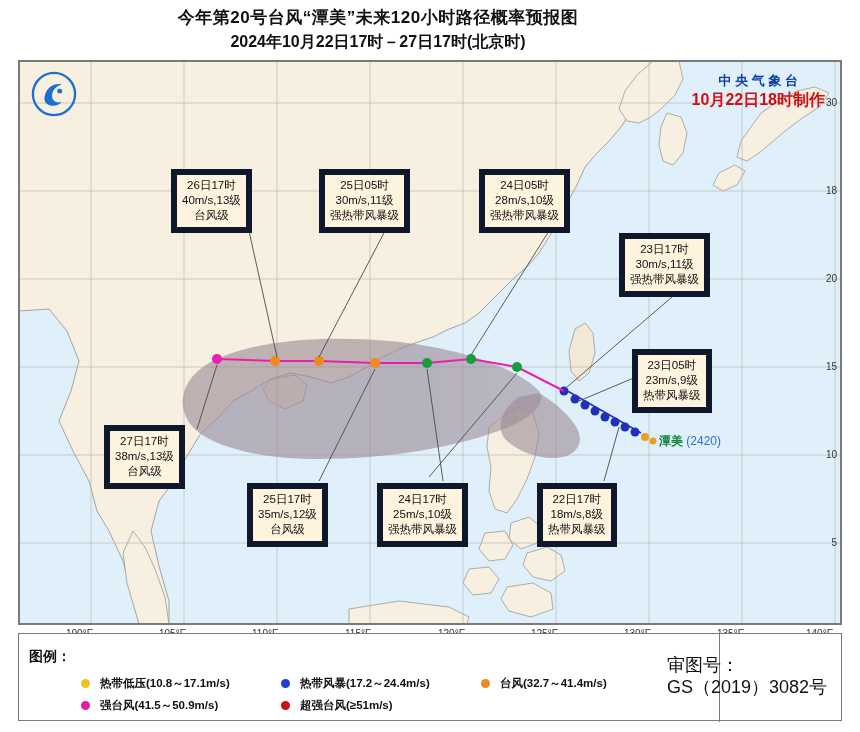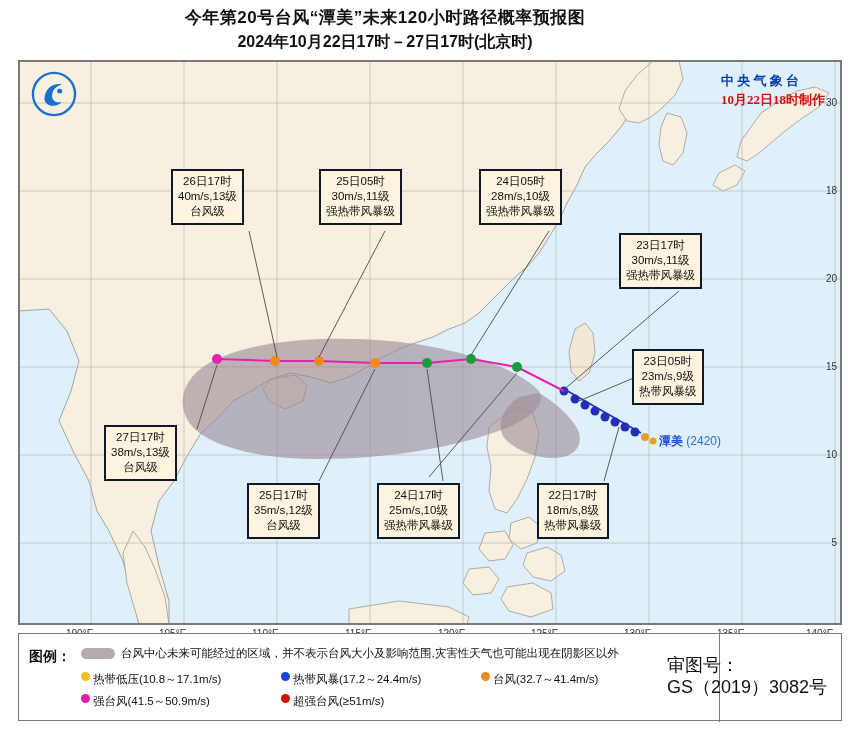--- a/index.html
+++ b/index.html
@@ -9,21 +9,21 @@
     height: 732px;
     background: #ffffff;
     font-family: "Liberation Sans", sans-serif;
     overflow: hidden;
   }
   .page { position: relative; width: 860px; height: 732px; }
 
   
   .title-block {
     position: absolute;
-    top: 6px; left: 7px; width: 756px;
+    top: 6px; left: 0; width: 756px;
     text-align: center;
   }
   .title-line1 {
     font-size: 17px;
     font-weight: bold;
     color: #111;
     letter-spacing: 0.5px;
     line-height: 24px;
   }
   .title-line2 {
@@ -51,50 +51,49 @@
     position: absolute;
     font-size: 10px;
     color: #333;
     white-space: nowrap;
   }
 
   
   .agency {
     position: absolute;
     right: 16px; top: 10px;
-    text-align: left;
+    text-align: center;
     color: #0b3fa8;
     font-size: 13px;
     font-weight: bold;
     line-height: 19px;
-    font-family: Liberation Serif, serif;
-  }
-  .agency .d2 { color: #d01010; font-size: 13px; }
+  }
+  .agency .d2 { color: #d01010; font-size: 16px; }
 
   
   .callout {
     position: absolute;
     background: #fdf3de;
-    border: 2px solid #0f172a;
+    border: 6px solid #0f172a;
     font-size: 11.5px;
     color: #111;
     line-height: 15px;
     padding: 3px 5px 4px 5px;
     text-align: center;
     white-space: nowrap;
   }
 
   
   .storm-name {
     position: absolute;
     font-size: 12px;
     font-weight: bold;
     white-space: nowrap;
   }
-  .storm-name .nm { color: #1d4ed8; }
+  .storm-name .nm { color: #15803d; }
   .storm-name .id { color: #2b6fd8; font-weight: normal; }
 
   
   .legend {
     position: absolute;
     left: 18px; top: 633px;
     width: 824px; height: 88px;
     border: 1px solid #7a7a7a;
     background: #ffffff;
   }
@@ -119,21 +118,21 @@
   .legend-grid {
     position: absolute;
     left: 62px; top: 38px;
     width: 600px;
     display: grid;
     grid-template-columns: 200px 200px 200px;
     grid-auto-rows: 22px;
     font-size: 11.5px;
     color: #111;
   }
-  .lg-item { display: flex; gap: 3px; }
+  .lg-item { display: flex; align-items: center; gap: 10px; font-weight: bold; }
   .dot { width: 9px; height: 9px; border-radius: 50%; display: inline-block; flex: none; }
   .legend-right {
     position: absolute;
     right: 14px; top: 20px;
     text-align: left;
     font-size: 18px;
     color: #111;
     line-height: 22px;
   }
   .vsep {
@@ -349,24 +348,20 @@
   <div class="axis-lab" style="left:345px; top:628px">115°E</div>
   <div class="axis-lab" style="left:438px; top:628px">120°E</div>
   <div class="axis-lab" style="left:531px; top:628px">125°E</div>
   <div class="axis-lab" style="left:624px; top:628px">130°E</div>
   <div class="axis-lab" style="left:717px; top:628px">135°E</div>
   <div class="axis-lab" style="left:806px; top:628px">140°E</div>
 
   <div class="legend">
     <div class="legend-title">图例：</div>
 
-    <div class="legend-shade-row">
-      <span class="shade-swatch"></span>
-      <span>台风中心未来可能经过的区域，并不表示台风大小及影响范围,灾害性天气也可能出现在阴影区以外</span>
-    </div>
 
     <div class="legend-grid">
       <div class="lg-item">
         <span class="dot" style="background:#f0c020"></span>
         <span>热带低压(10.8～17.1m/s)</span>
       </div>
       <div class="lg-item">
         <span class="dot" style="background:#1f3fd8"></span>
         <span>热带风暴(17.2～24.4m/s)</span>
       </div>

